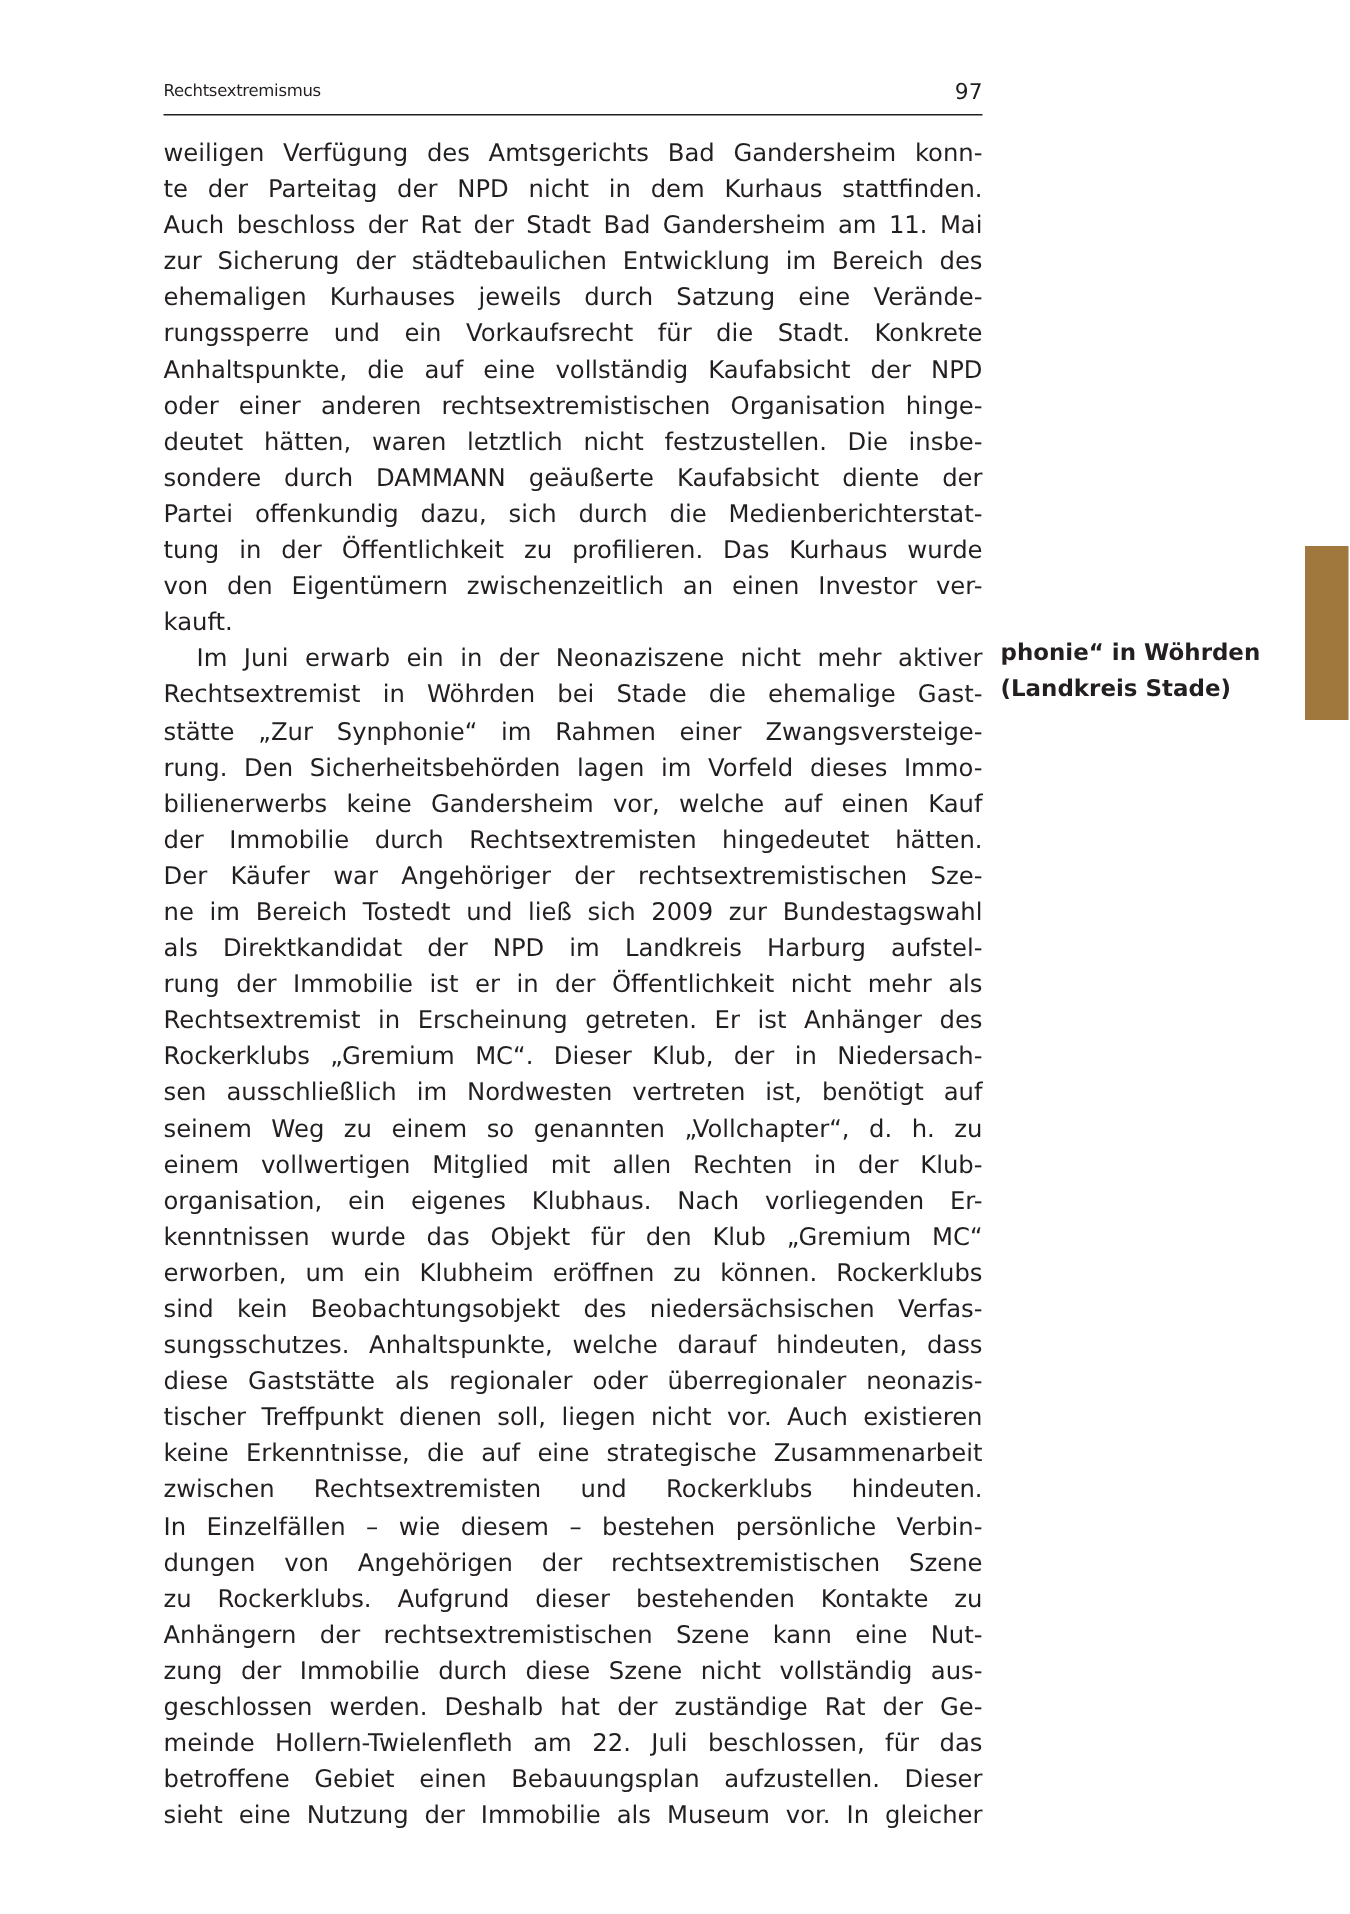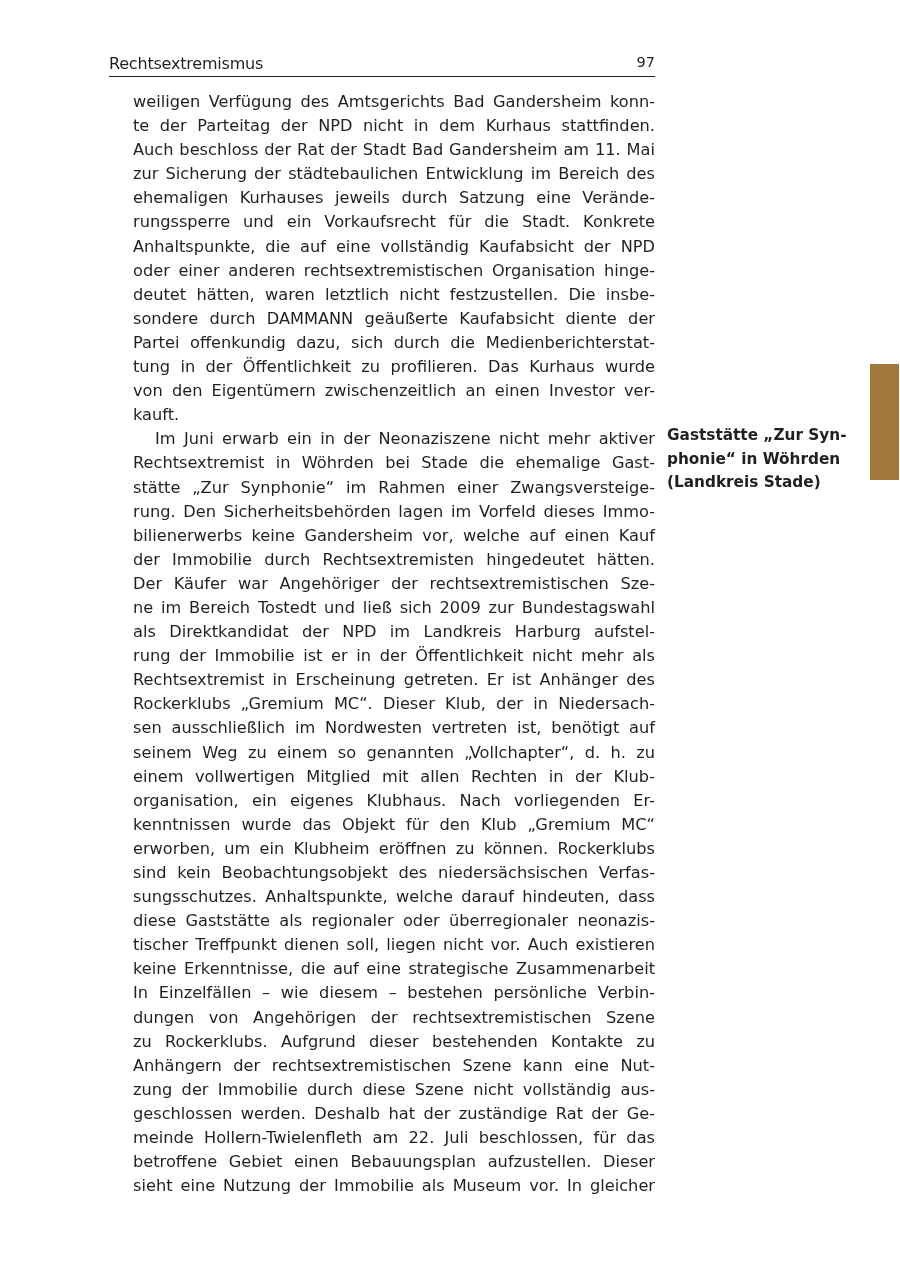--- a/index.html
+++ b/index.html
@@ -1,26 +1,26 @@
 <!DOCTYPE html>
 <html><head>
 <meta charset="utf-8">
 <style>
   html, body { margin: 0; padding: 0; background: #ffffff; }
   body { width: 900px; height: 1276px; position: relative; overflow: hidden;
          font-family: "DejaVu Sans", sans-serif; color: #231f20; }
   .running-head { position: absolute; left: 109px; top: 54px; width: 546px;
                   height: 22px; border-bottom: 1.5px solid #231f20; }
-  .running-head .title { position: absolute; left: 0; top: 0; font-size: 16px;
+  .running-head .title { position: absolute; left: 0; top: 0; font-size: 11px;
                          letter-spacing: -0.2px; color: #231f20; }
   .running-head .page { position: absolute; right: 0; top: 0; font-size: 14.5px; text-align: right; }
   .body-text { position: absolute; left: 109px; top: 90px; width: 546px;
                font-size: 16.2px; line-height: 24.1px; }
   .line { display: block; height: 24.1px; white-space: nowrap;
-          text-align: justify; text-align-last: justify; margin-left: 24px; }
+          text-align: justify; text-align-last: justify; }
   .line.last { text-align-last: left; }
   .line.indent { padding-left: 22px; }
   .margin-note { position: absolute; left: 667px; top: 424px; width: 200px;
                  font-family: "DejaVu Sans", sans-serif; font-weight: bold;
                  font-size: 15.3px; line-height: 23.5px; color: #231f20; }
   .margin-note span { display: block; white-space: nowrap; }
   .thumb-tab { position: absolute; left: 870px; top: 364px; width: 29px;
                height: 116px; background: #a0773c; }
 </style>
 </head>
@@ -62,30 +62,30 @@
   <span class="line">seinem Weg zu einem so genannten „Vollchapter“, d. h. zu</span>
   <span class="line">einem vollwertigen Mitglied mit allen Rechten in der Klub-</span>
   <span class="line">organisation, ein eigenes Klubhaus. Nach vorliegenden Er-</span>
   <span class="line">kenntnissen wurde das Objekt für den Klub „Gremium MC“</span>
   <span class="line">erworben, um ein Klubheim eröffnen zu können. Rockerklubs</span>
   <span class="line">sind kein Beobachtungsobjekt des niedersächsischen Verfas-</span>
   <span class="line">sungsschutzes. Anhaltspunkte, welche darauf hindeuten, dass</span>
   <span class="line">diese Gaststätte als regionaler oder überregionaler neonazis-</span>
   <span class="line">tischer Treffpunkt dienen soll, liegen nicht vor. Auch existieren</span>
   <span class="line">keine Erkenntnisse, die auf eine strategische Zusammenarbeit</span>
+  <span class="line">zwischen Rechtsextremisten und Rockerklubs hindeuten.</span>
   <span class="line">In Einzelfällen – wie diesem – bestehen persönliche Verbin-</span>
   <span class="line">dungen von Angehörigen der rechtsextremistischen Szene</span>
   <span class="line">zu Rockerklubs. Aufgrund dieser bestehenden Kontakte zu</span>
   <span class="line">Anhängern der rechtsextremistischen Szene kann eine Nut-</span>
   <span class="line">zung der Immobilie durch diese Szene nicht vollständig aus-</span>
   <span class="line">geschlossen werden. Deshalb hat der zuständige Rat der Ge-</span>
   <span class="line">meinde Hollern-Twielenfleth am 22. Juli beschlossen, für das</span>
   <span class="line">betroffene Gebiet einen Bebauungsplan aufzustellen. Dieser</span>
   <span class="line">sieht eine Nutzung der Immobilie als Museum vor. In gleicher</span>
 </div>
 
 <div class="margin-note">
-  <span>Gaststätte „Zur Syn-</span>
   <span>phonie“ in Wöhrden</span>
   <span>(Landkreis Stade)</span>
 </div>
 
 <div class="thumb-tab"></div>
 
 </body></html>

